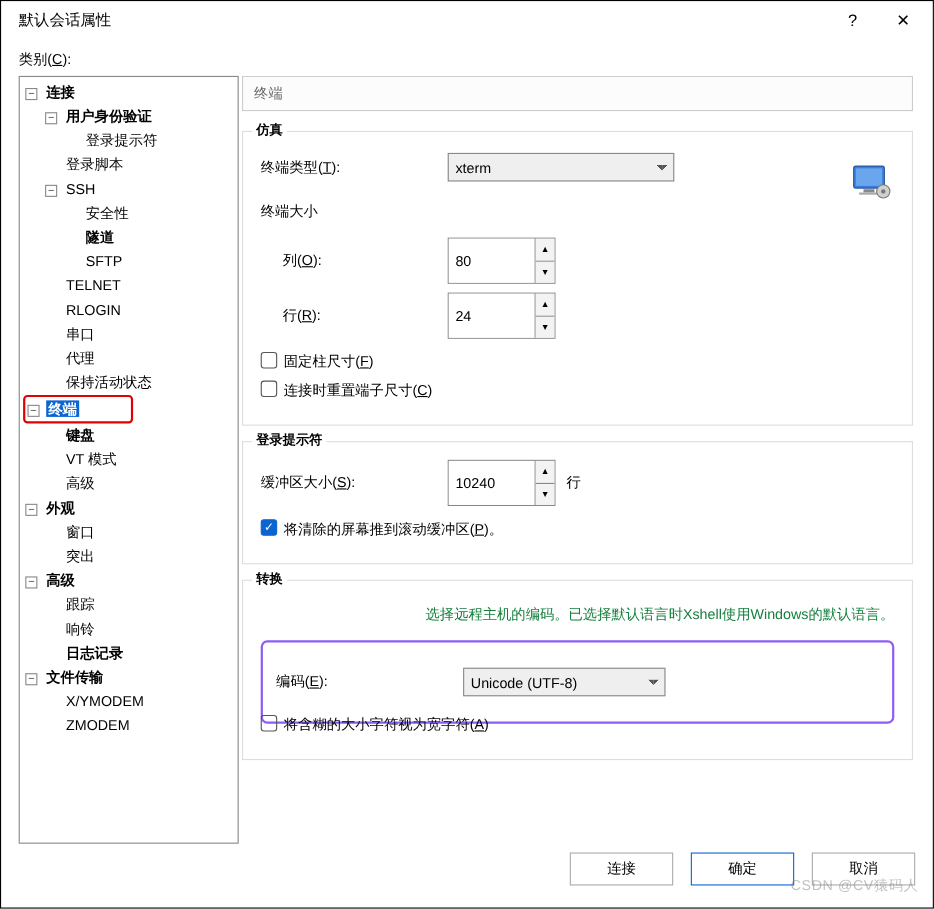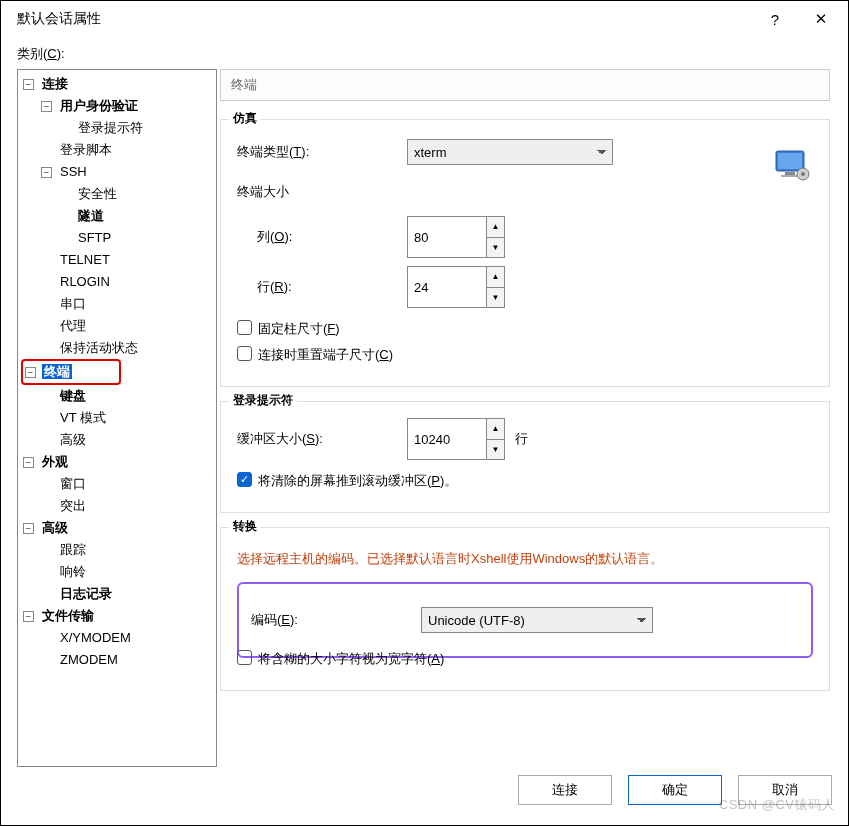--- a/index.html
+++ b/index.html
@@ -79,38 +79,38 @@
     .row .lbl { width: 170px; }
     .row .lbl.indent { padding-left: 20px; }
     select.sel {
       height: 26px; border: 1px solid #888; padding: 2px 24px 2px 6px;
       font-family: inherit; font-size: 13px;
       appearance: none; background-image: linear-gradient(45deg, transparent 50%, #555 50%), linear-gradient(135deg, #555 50%, transparent 50%);
       background-position: right 10px center, right 5px center;
       background-size: 5px 5px, 5px 5px; background-repeat: no-repeat;
     }
     .sel.w1 { width: 206px; }
-    .sel.w2 { width: 232px; }
+    .sel.w2 { width: 184px; }
     .spin-wrap { display: inline-flex; border: 1px solid #888; height: 42px; }
     .spin-wrap input {
       border: none; outline: none; width: 78px; padding: 2px 6px; font-family: inherit; font-size: 13px;
     }
     .spin-btns { display: flex; flex-direction: column; width: 18px; border-left: 1px solid #888;}
     .spin-btns div {
       flex: 1; display: flex; align-items: center; justify-content: center; font-size: 8px; background: #f3f3f3;
     }
     .spin-btns div:first-child { border-bottom: 1px solid #888;}
     .chk-row { display: flex; gap: 6px; padding: 4px 0;}
     .chk { width: 15px; height: 15px; border: 1px solid #555; display: inline-flex; align-items: center; justify-content: center; font-size: 11px; border-radius: 3px; flex-shrink: 0;}
     .chk.checked { background: #0a64d1; color: #fff; border-color: #0a64d1;}
     .monitor-icon {
       width: 36px; height: 32px; position: absolute; right: 18px; top: 30px;
     }
     .txt u { text-decoration: underline; }
-    .desc { margin: 6px 0 14px 0; color: #c2410c; }
+    .desc { margin: 6px 0 14px 0; color: #15803d; text-align: right; }
     
     .btn-row { display: flex; justify-content: flex-end; gap: 16px; padding-top: 8px;}
     button.std {
       width: 94px; height: 30px;
       border: 1px solid #aaa; background: #fff; font-family: inherit; font-size: 13px;
     }
     button.std.primary { border-color: #0a64d1; }
     .watermark {
       position: absolute; right: 14px; bottom: 12px; color: rgba(120,120,120,.45); font-size: 13px; letter-spacing: .5px;
     }

